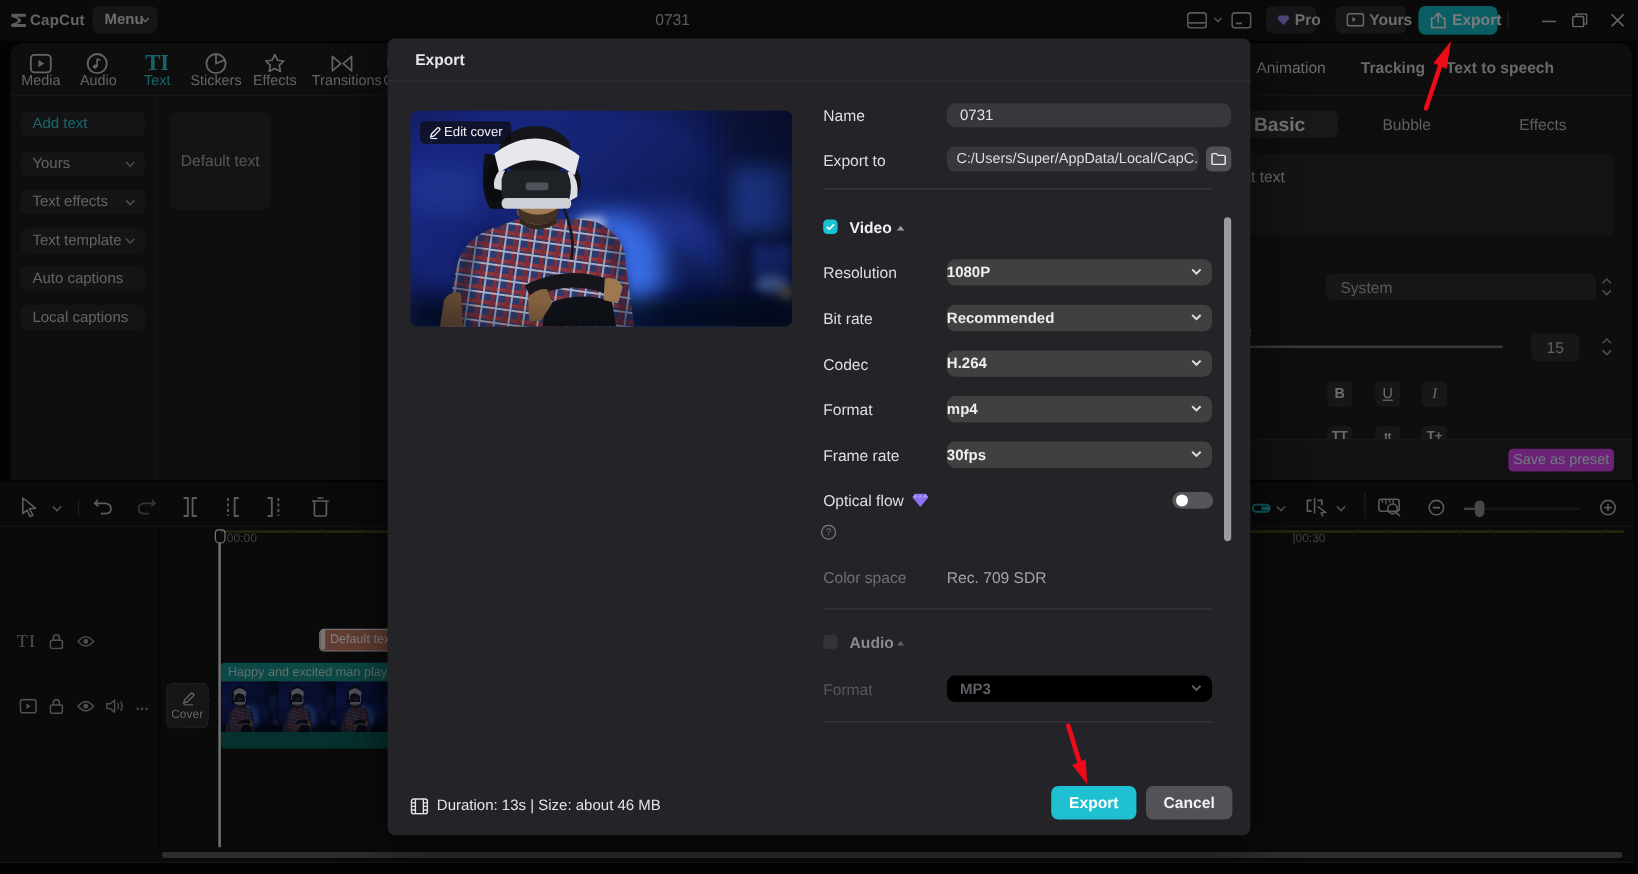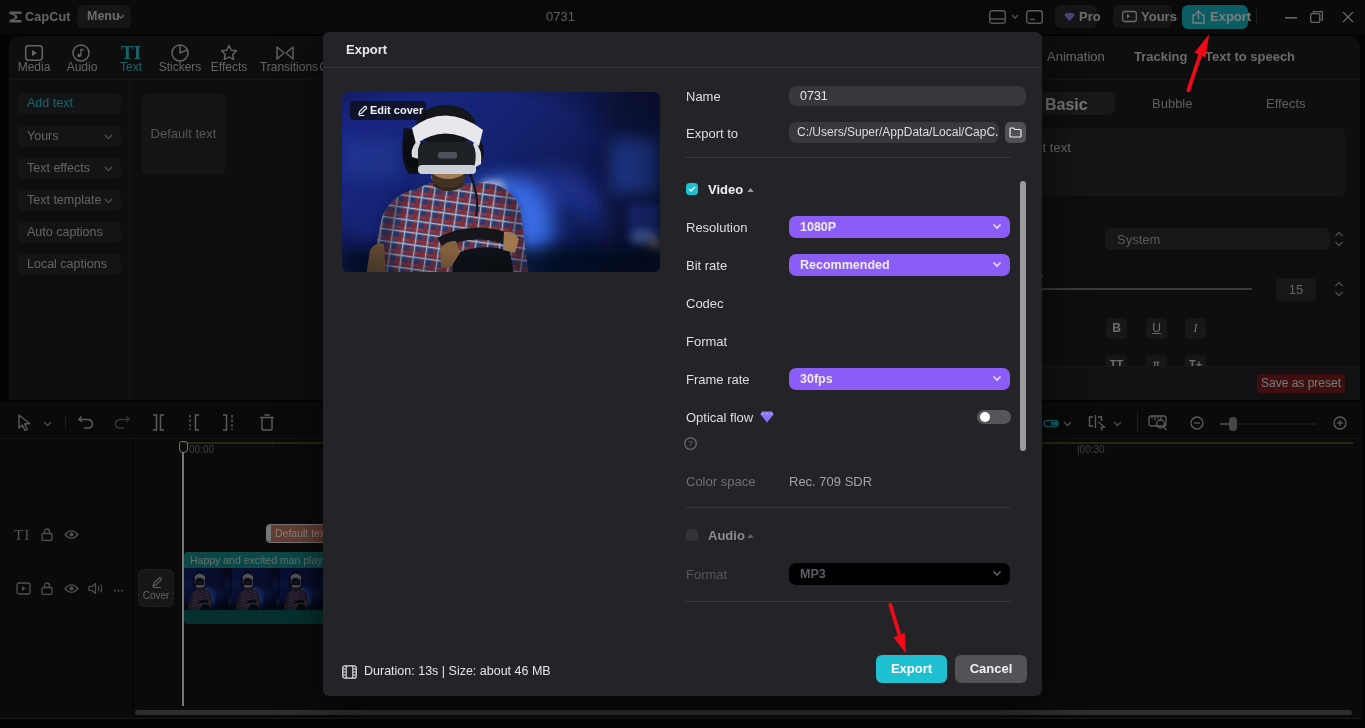--- a/index.html
+++ b/index.html
@@ -18,22 +18,22 @@
   .tablbl { position:absolute; top:24px; width:80px; text-align:center; font-size:12px; color:#c9c9cd; }
   .sbtn { position:absolute; left:8px; width:104px; height:21px; background:#29292d; border-radius:6px;
           color:#c5c5c9; font-size:12.5px; line-height:21px; padding-left:10px; }
   .sbtn .chev { position:absolute; right:8px; top:8px; }
   
   #overlay { position:absolute; left:0; top:0; width:1365px; height:728px; background:rgba(0,0,0,0.5); }
   #modal { position:absolute; left:323px; top:32px; width:719px; height:664px; background:#242428;
            border-radius:6px; box-shadow:0 8px 40px rgba(0,0,0,.6); }
   .mlabel { position:absolute; left:363px; font-size:13px; color:#dededf; }
   .mdim   { position:absolute; left:363px; font-size:13px; color:#6e6e76; }
-  .drop { position:absolute; left:466px; width:221px; height:22px; background:#8b5cf6; border-radius:7px;
-          font-size:12.5px; font-weight:700; color:#ededf0; line-height:22px; padding-left:11px; }
+  .drop { position:absolute; left:466px; width:221px; height:22px; background:#404040; border-radius:7px;
+          font-size:12.5px; font-weight:700; color:#ededf0; line-height:22px; padding-left:0; }
   .drop svg { position:absolute; right:8px; top:7px; }
   .mdiv { position:absolute; left:363px; width:324px; height:1px; background:#3a3a3f; }
 </style>
 </head>
 <body>
 <div id="stage">
 
 <svg width="0" height="0" style="position:absolute">
 <defs>
 <linearGradient id="bgg" x1="0" y1="0" x2="1" y2="0.6">
@@ -241,21 +241,21 @@
     <path d="M1.5,5 L5,1.5 L8.5,5" stroke="#9a9a9e" stroke-width="1.3" fill="none"></path>
     <path d="M1.5,11 L5,14.5 L8.5,11" stroke="#9a9a9e" stroke-width="1.3" fill="none"></path>
   </svg>
   <div class="abs" style="left:206px;top:282px;width:21px;height:21px;background:#2e2e33;border-radius:4px;text-align:center;font-size:12px;font-weight:700;line-height:21px;color:#d6d6da">B</div>
   <div class="abs" style="left:246px;top:282px;width:21px;height:21px;background:#2e2e33;border-radius:4px;text-align:center;font-size:12px;line-height:21px;color:#d6d6da;text-decoration:underline">U</div>
   <div class="abs" style="left:285px;top:282px;width:21px;height:21px;background:#2e2e33;border-radius:4px;text-align:center;font-size:12px;font-style:italic;font-family:'Liberation Serif',serif;line-height:21px;color:#d6d6da">I</div>
   <div class="abs" style="left:206px;top:319px;width:21px;height:21px;background:#2e2e33;border-radius:4px;text-align:center;font-size:11px;font-weight:700;line-height:19px;color:#d6d6da">TT</div>
   <div class="abs" style="left:246px;top:319px;width:21px;height:21px;background:#2e2e33;border-radius:4px;text-align:center;font-size:9px;font-weight:700;line-height:19px;color:#d6d6da">tt</div>
   <div class="abs" style="left:285px;top:319px;width:21px;height:21px;background:#2e2e33;border-radius:4px;text-align:center;font-size:11px;font-weight:700;line-height:19px;color:#d6d6da">T+</div>
   <div class="abs" style="left:0;top:330px;width:460px;height:34px;background:#232327;border-top:1px solid #303034"></div>
-  <div class="abs" style="left:357px;top:338px;width:88px;height:19px;background:#7f1d1d;border-radius:4px;text-align:center;font-size:12px;line-height:19px;color:#ddf6f8">Save as preset</div>
+  <div class="abs" style="left:357px;top:338px;width:88px;height:19px;background:#d946ef;border-radius:4px;text-align:center;font-size:12px;line-height:19px;color:#ddf6f8">Save as preset</div>
 </div>
 
 <div id="timeline">
 
   <svg class="abs" style="left:17px;top:12px" width="15" height="17" viewBox="0 0 15 17">
     <path d="M2,1 L12.5,9.5 L7.5,10 L10.5,15.5 L8,16.5 L5.5,11 L2,14 Z" stroke="#b9b9bd" stroke-width="1.3" fill="none" stroke-linejoin="round"></path>
   </svg>
   <svg class="abs" style="left:43px;top:19px" width="9" height="6" viewBox="0 0 9 6">
         <path d="M1,1 L4.5,4.5 L8,1" stroke="#9a9a9e" stroke-width="1.3" fill="none"></path>
       </svg>
@@ -433,21 +433,21 @@
   <div class="abs" style="left:23px;top:10px;font-size:13px;font-weight:700;color:#e8e8ea">Export</div>
   <div class="abs" style="left:0;top:35px;width:719px;height:1px;background:#323236"></div>
 
   <svg class="abs" style="left:19px;top:60px;border-radius:6px" width="318" height="180" viewBox="0 0 318 180">
         <use href="#coverScene"></use>
       </svg>
   <div class="abs" style="left:27px;top:69px;width:76px;height:19px;background:rgba(12,12,14,0.72);border-radius:4px;white-space:nowrap">
     <svg class="abs" style="left:7px;top:4px" width="11" height="11" viewBox="0 0 12 12">
       <path d="M2,10 L3,7 L8.5,1.5 Q10.5,1.5 10.5,3.5 L5,9 Z M2,11.5 L8,11.5" stroke="#f0f0f2" stroke-width="1.2" fill="none"></path>
     </svg>
-    <div class="abs" style="left:20px;top:3px;font-size:11px;font-weight:700;color:#f2f2f4;white-space:nowrap">Edit cover</div>
+    <div class="abs" style="left:20px;top:3px;font-size:11px;font-weight:400;color:#f2f2f4;white-space:nowrap">Edit cover</div>
   </div>
 
   <div class="mlabel" style="top:57px">Name</div>
   <div class="abs" style="left:466px;top:54px;width:237px;height:20px;background:#37373c;border-radius:7px;font-size:12.5px;color:#e4e4e8;line-height:20px;padding-left:11px">0731</div>
   <div class="mlabel" style="top:94px">Export to</div>
   <div class="abs" style="left:466px;top:90px;width:210px;height:21px;background:#37373c;border-radius:7px;font-size:12px;color:#dcdce0;line-height:21px;padding-left:8px;white-space:nowrap;overflow:hidden">C:/Users/Super/AppData/Local/CapC...</div>
   <div class="abs" style="left:682px;top:90px;width:21px;height:21px;background:#505055;border-radius:5px">
     <svg class="abs" style="left:4px;top:5px" width="13" height="11" viewBox="0 0 13 11">
       <path d="M1,2 Q1,1 2,1 L4.5,1 L6,2.5 L11,2.5 Q12,2.5 12,3.5 L12,9 Q12,10 11,10 L2,10 Q1,10 1,9 Z" stroke="#ececf0" stroke-width="1.2" fill="none"></path>
     </svg>
@@ -469,21 +469,31 @@
           <path d="M1.5,1.5 L5,5 L8.5,1.5" stroke="#e0e0e4" stroke-width="1.6" fill="none"></path>
         </svg>
   </div>
   <div class="mlabel" style="top:226px">Bit rate</div>
   <div class="drop" style="top:222px">Recommended
     <svg width="10" height="7" viewBox="0 0 10 7">
           <path d="M1.5,1.5 L5,5 L8.5,1.5" stroke="#e0e0e4" stroke-width="1.6" fill="none"></path>
         </svg>
   </div>
   <div class="mlabel" style="top:264px">Codec</div>
+  <div class="drop" style="top:260px">H.264
+    <svg width="10" height="7" viewBox="0 0 10 7">
+          <path d="M1.5,1.5 L5,5 L8.5,1.5" stroke="#e0e0e4" stroke-width="1.6" fill="none"></path>
+        </svg>
+  </div>
   <div class="mlabel" style="top:302px">Format</div>
+  <div class="drop" style="top:298px">mp4
+    <svg width="10" height="7" viewBox="0 0 10 7">
+          <path d="M1.5,1.5 L5,5 L8.5,1.5" stroke="#e0e0e4" stroke-width="1.6" fill="none"></path>
+        </svg>
+  </div>
   <div class="mlabel" style="top:340px">Frame rate</div>
   <div class="drop" style="top:336px">30fps
     <svg width="10" height="7" viewBox="0 0 10 7">
           <path d="M1.5,1.5 L5,5 L8.5,1.5" stroke="#e0e0e4" stroke-width="1.6" fill="none"></path>
         </svg>
   </div>
   <div class="mlabel" style="top:378px">Optical flow</div>
   <svg class="abs" style="left:437px;top:379px" width="14" height="12" viewBox="0 0 14 12">
     <path d="M2.5,0.5 L11.5,0.5 L13.5,3.5 L7,11.5 L0.5,3.5 Z" fill="#8b72f5"></path>
     <path d="M2.5,0.5 L5,3.5 L7,0.8 L9,3.5 L11.5,0.5 L13.5,3.5 L0.5,3.5 Z" fill="#a995f8"></path>

